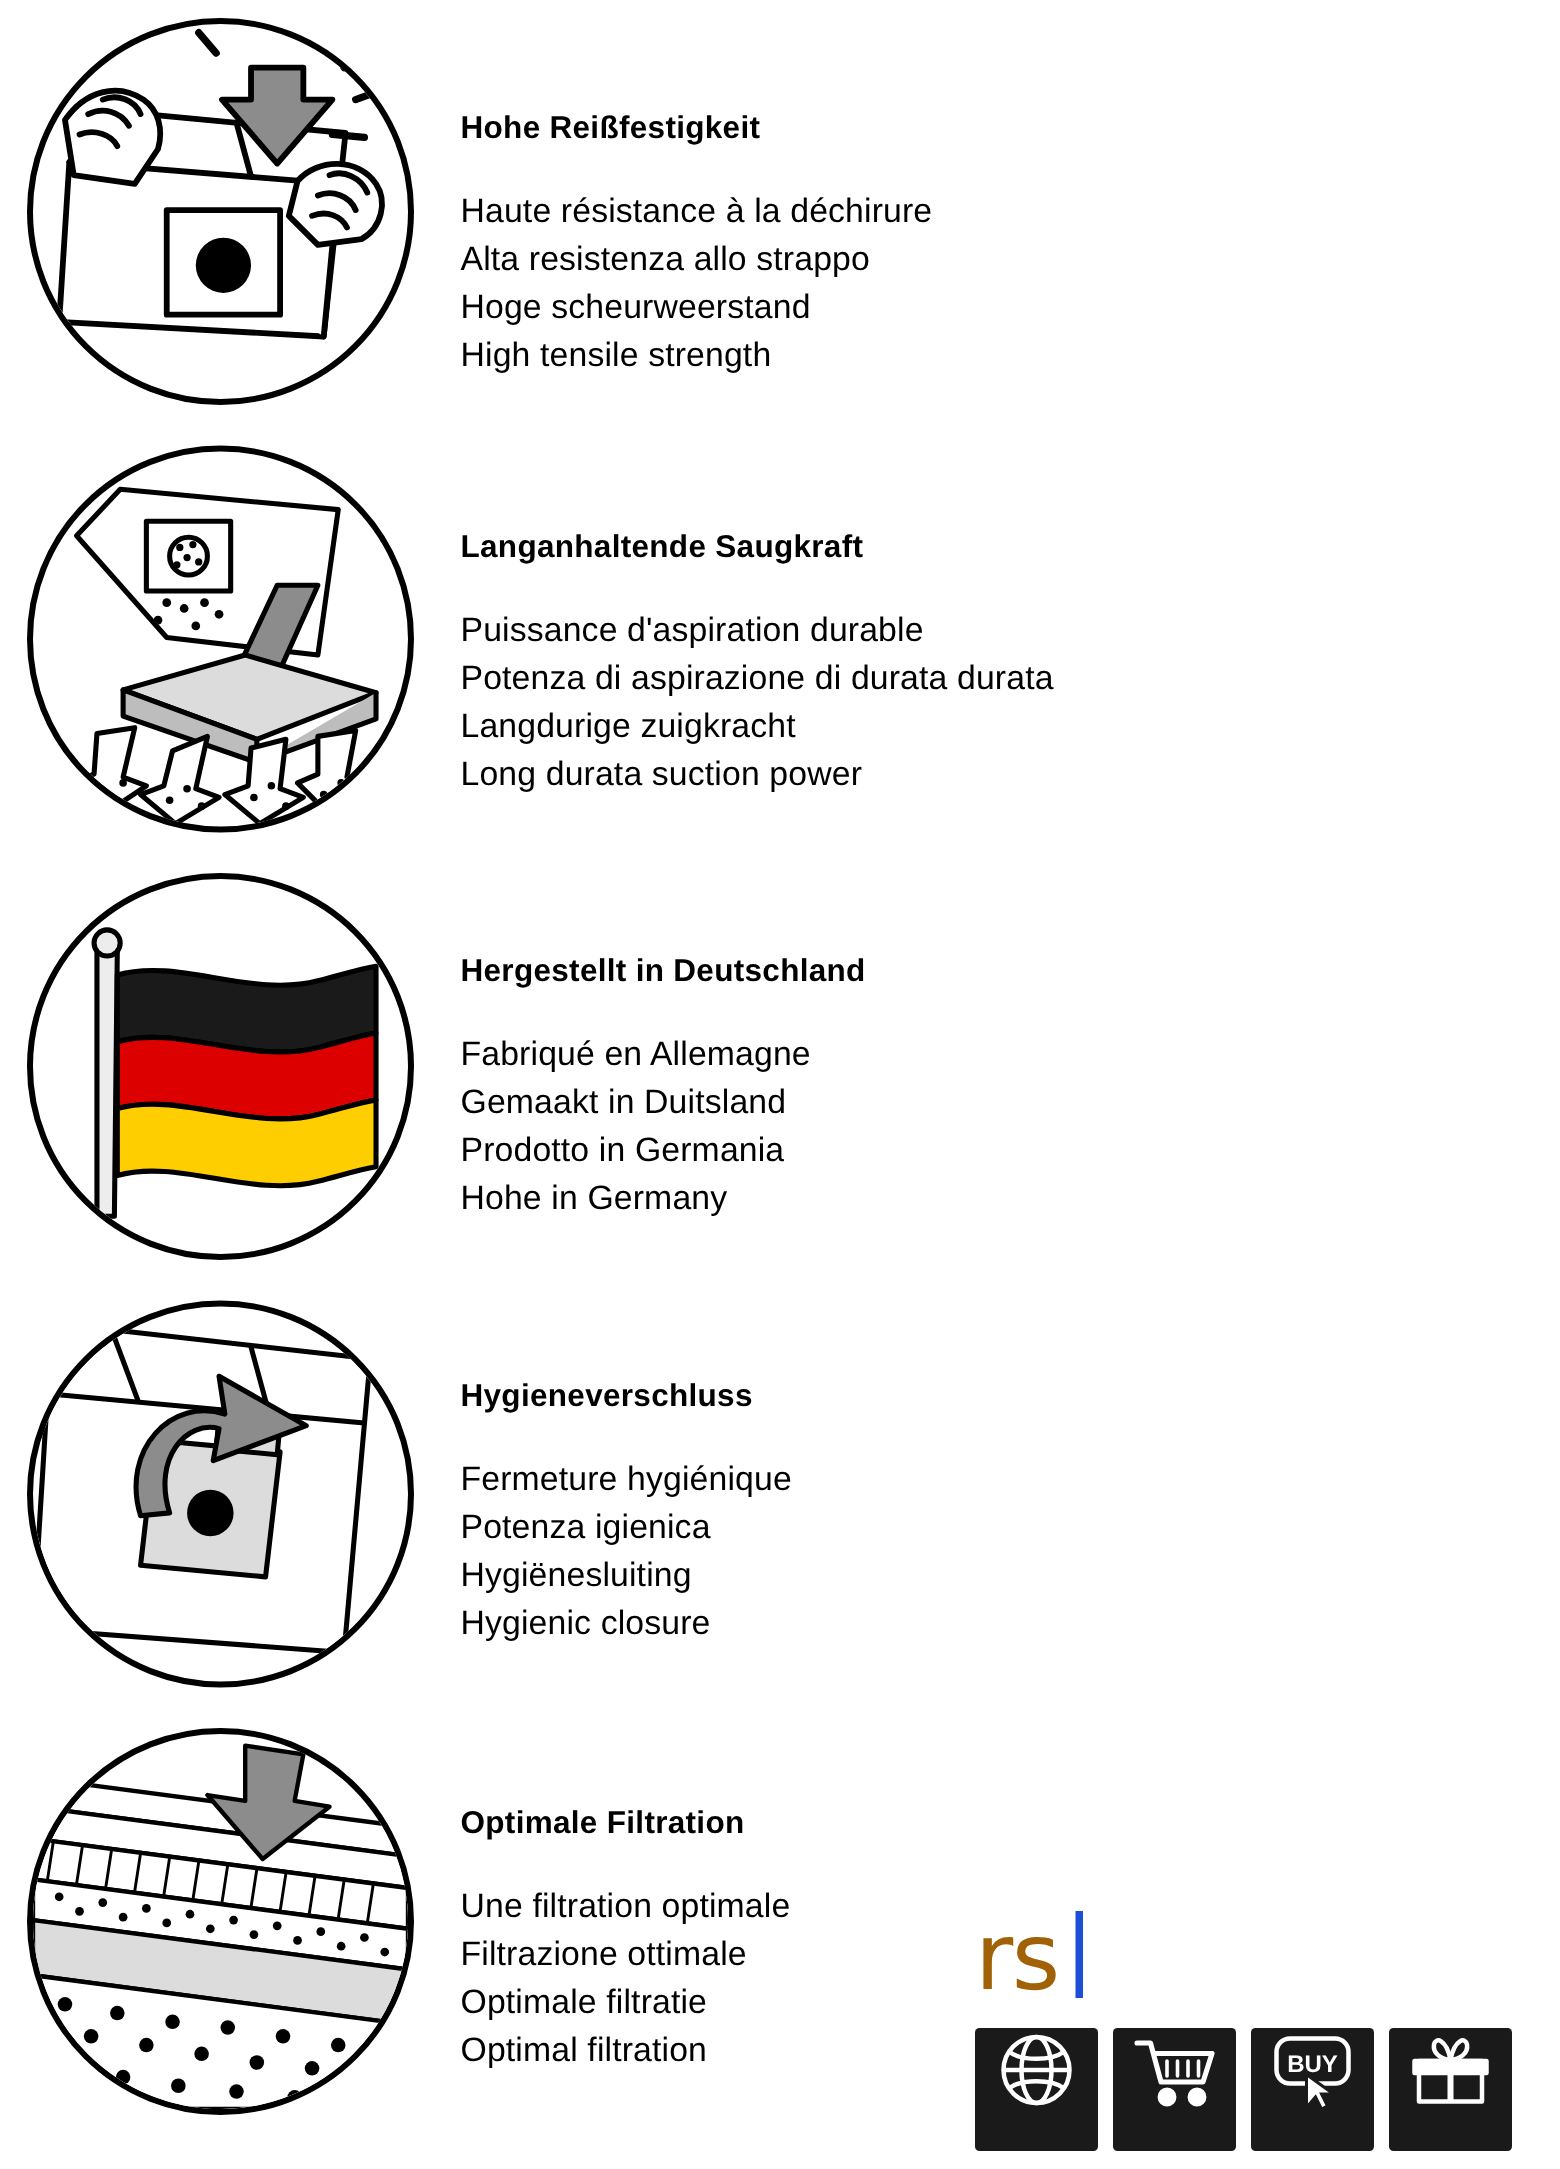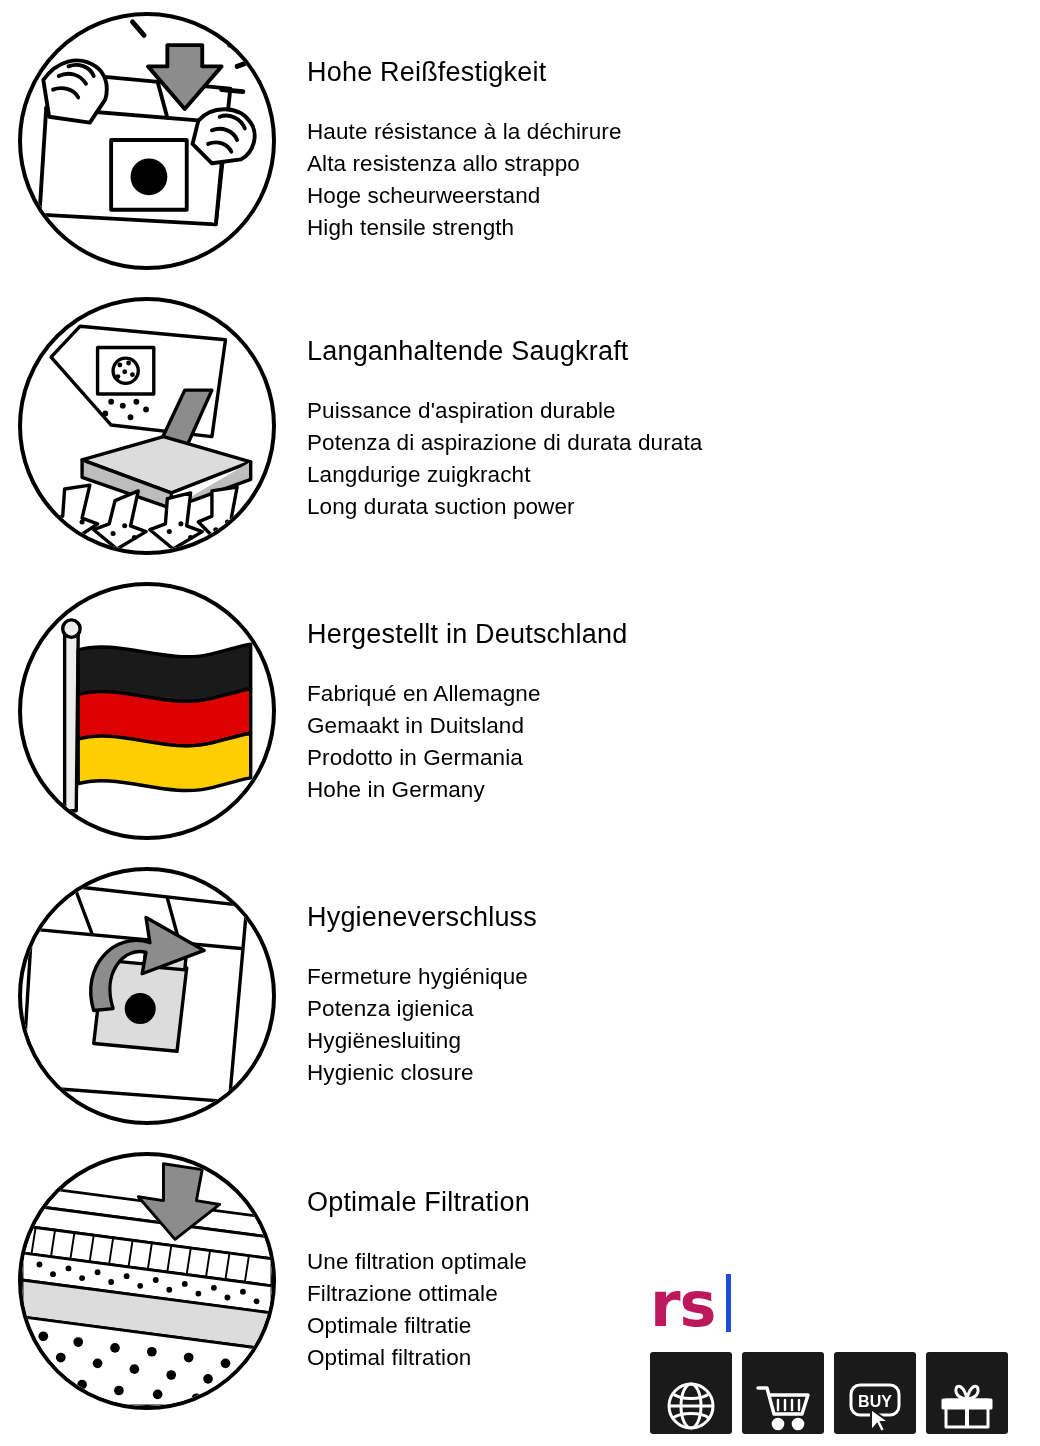--- a/index.html
+++ b/index.html
@@ -57,24 +57,24 @@
   }
 
   .text-block {
     position: absolute;
     left: 307px;
     top: 52px;
     width: 700px;
   }
 
   .feature-title {
-    font-size: 27px;
-    font-weight: normal;
+    font-size: 21px;
+    font-weight: bold;
     letter-spacing: 0.2px;
-    margin: 0 0 28px 0;
+    margin: 16px 0 28px 0;
     line-height: 1.1;
   }
 
   .trans-line {
     font-size: 22.5px;
     font-weight: normal;
     line-height: 1.42;
     letter-spacing: 0.1px;
     white-space: nowrap;
   }
@@ -90,22 +90,22 @@
   .brand {
     position: absolute;
     right: 8px;
     bottom: 12px;
     width: 382px;
     text-align: left;
   }
   .brand-word {
     font-family: "DejaVu Sans", sans-serif;
     font-size: 62px;
-    font-weight: bold;
-    color: #be185d;
+    font-weight: normal;
+    color: #a16207;
     letter-spacing: -1px;
     line-height: 1;
     white-space: nowrap;
     display: flex;
     align-items: baseline;
   }
   .brand-sep {
     display: inline-block;
     width: 5px;
     height: 58px;
@@ -118,21 +118,21 @@
     margin-top: 16px;
     display: flex;
     gap: 10px;
   }
   .brand-icon {
     width: 82px;
     height: 82px;
     background: #1a1a1a;
     border-radius: 3px;
     display: flex;
-    align-items: flex-end;
+    align-items: flex-start;
     justify-content: center;
   }
   .brand-icon svg { display: block; }
 </style>
 </head>
 <body>
 
 <div class="features">
 
   <div class="feature f0">

